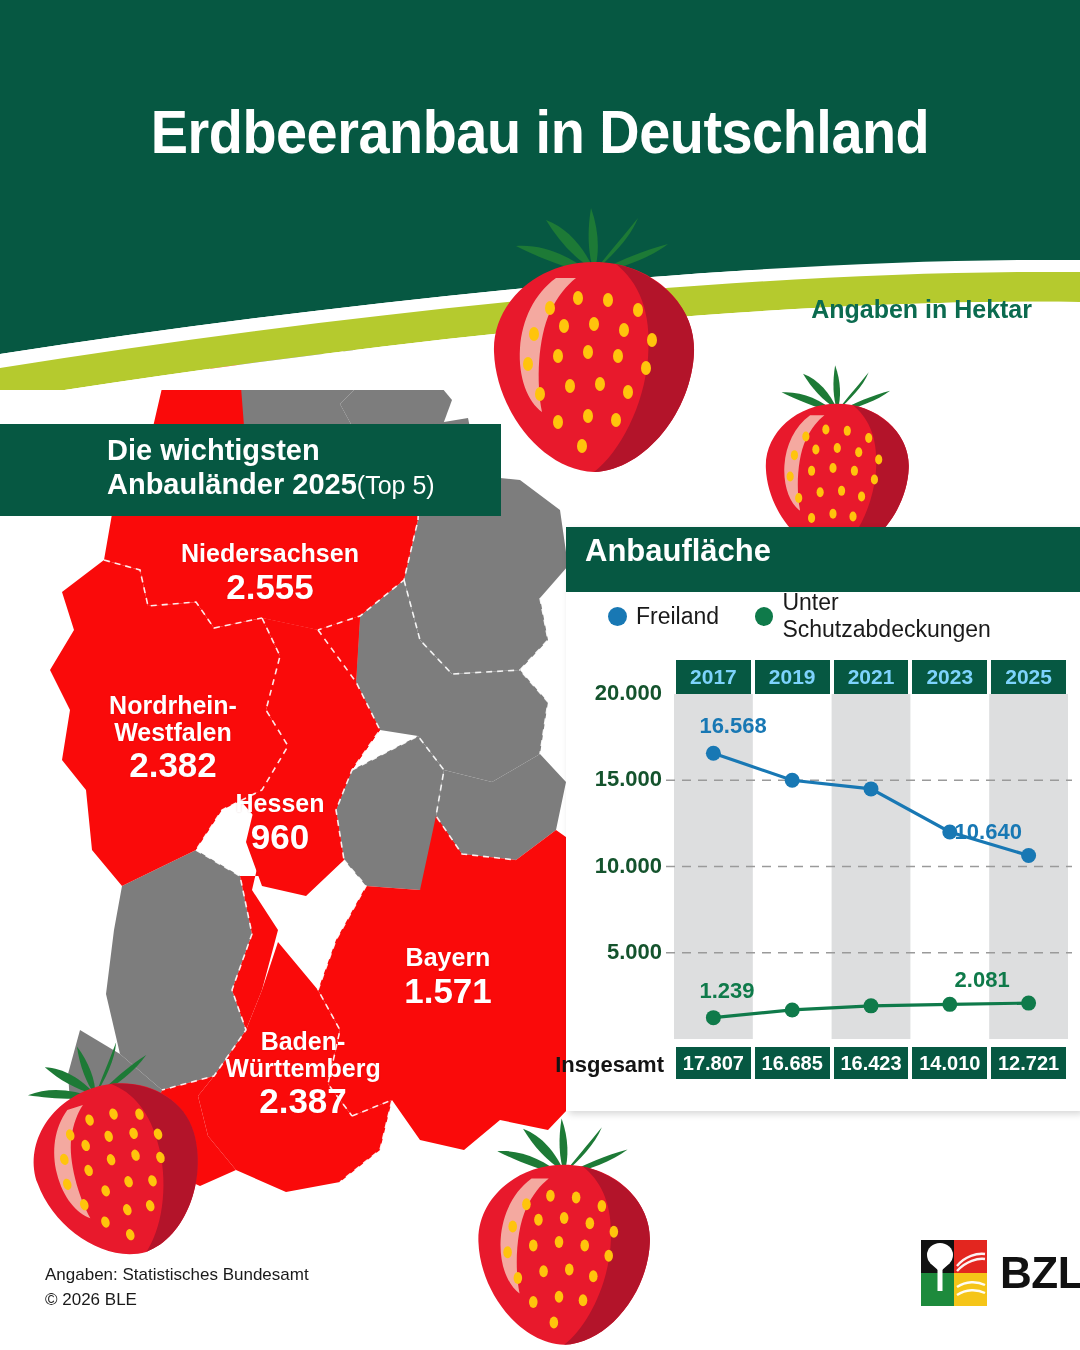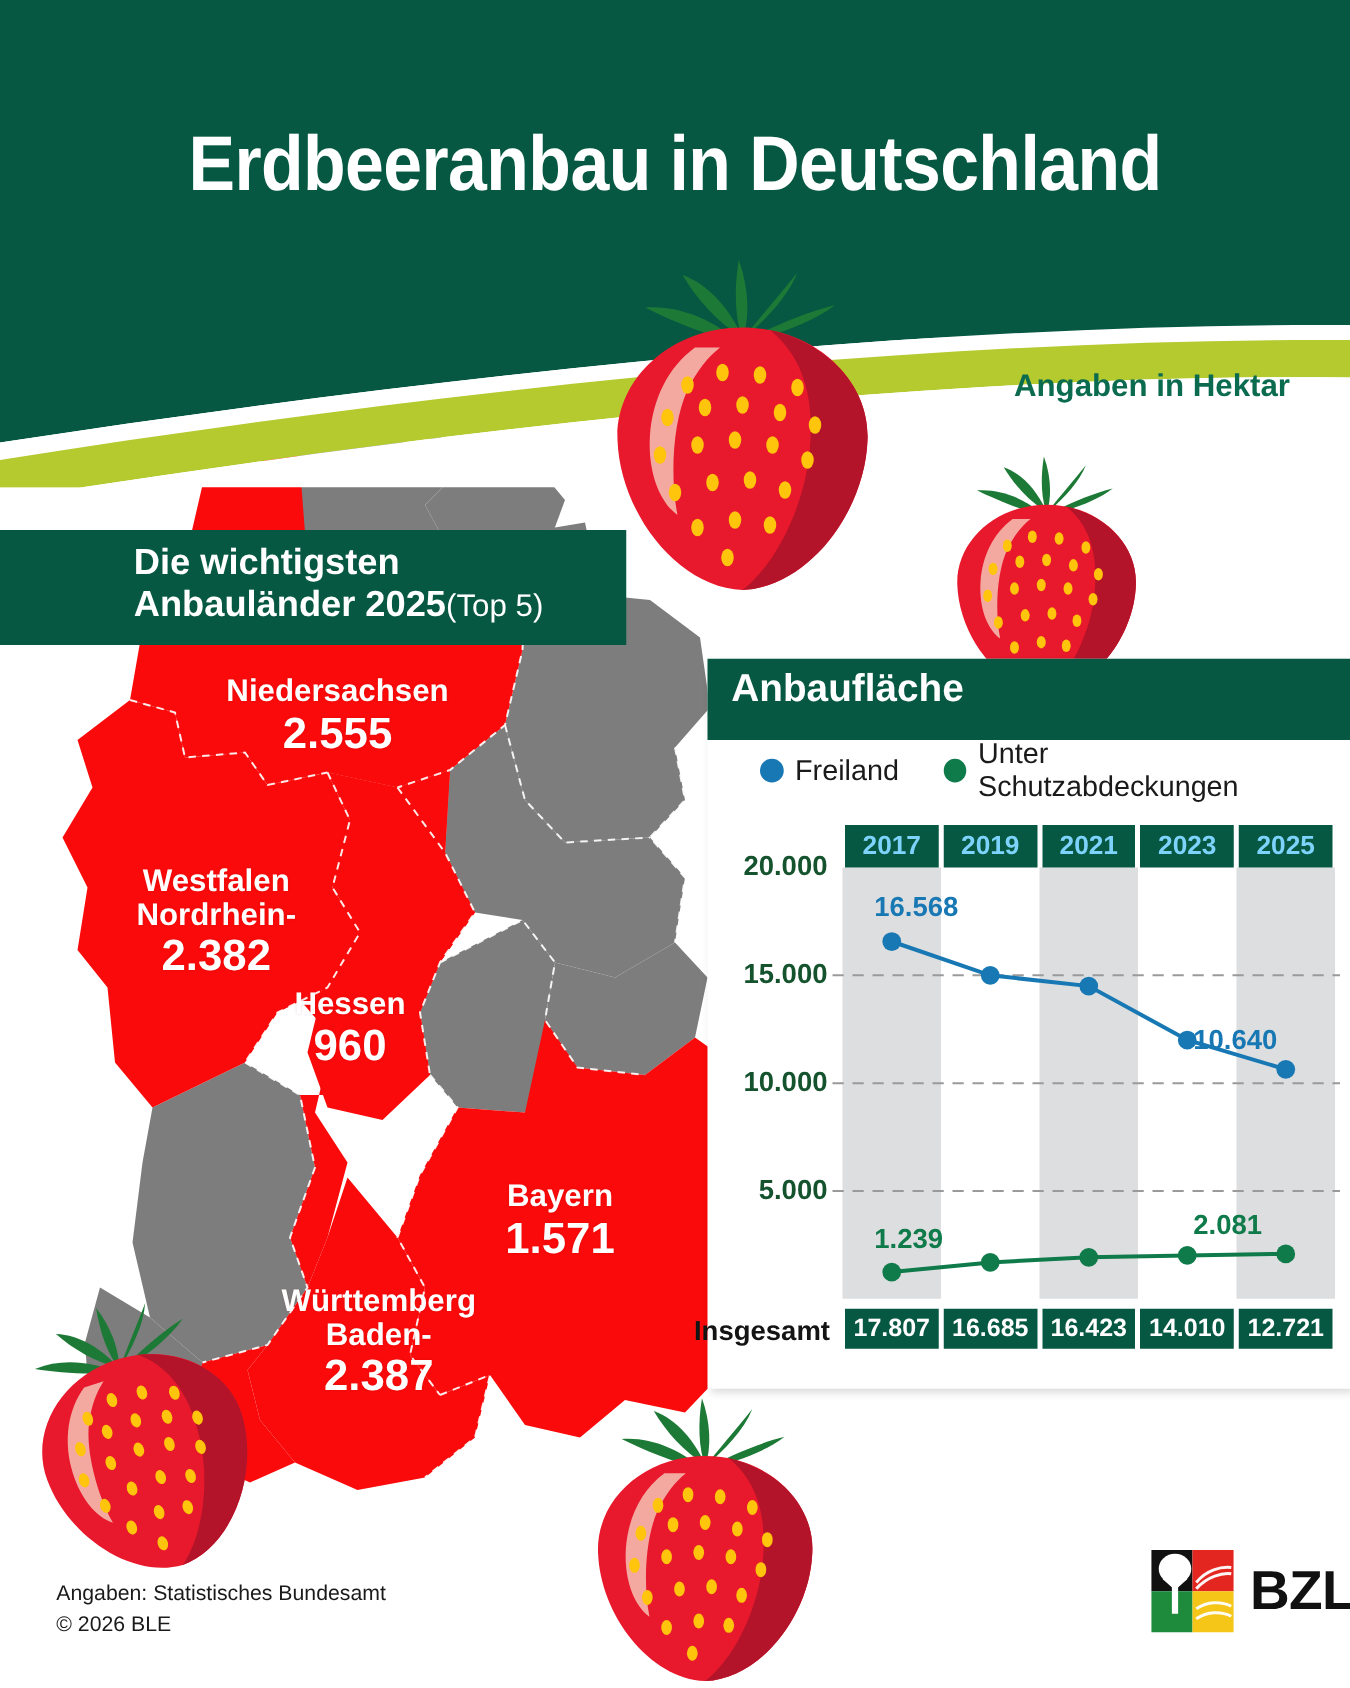--- a/index.html
+++ b/index.html
@@ -176,38 +176,38 @@
   </div>
 
   <div class="ble-watermark">© BLE</div>
 
   <div class="map-label" style="left:110px; top:540px; width:320px;">
     <span class="nm">Niedersachsen</span>
     <span class="vl">2.555</span>
   </div>
 
   <div class="map-label" style="left:48px; top:692px; width:250px;">
+    <span class="nm">Nordrhein-</span>
     <span class="nm">Westfalen</span>
-    <span class="nm">Nordrhein-</span>
     <span class="vl">2.382</span>
   </div>
 
   <div class="map-label" style="left:180px; top:790px; width:200px;">
     <span class="nm">Hessen</span>
     <span class="vl">960</span>
   </div>
 
   <div class="map-label" style="left:348px; top:944px; width:200px;">
     <span class="nm">Bayern</span>
     <span class="vl">1.571</span>
   </div>
 
   <div class="map-label" style="left:178px; top:1028px; width:250px;">
+    <span class="nm">Baden-</span>
     <span class="nm">Württemberg</span>
-    <span class="nm">Baden-</span>
     <span class="vl">2.387</span>
   </div>
 
   <div class="top5-box">
     <div class="top5-l1">Die wichtigsten</div>
     <div class="top5-l2">
       <span>Anbauländer 2025</span><span class="soft">(Top 5)</span>
     </div>
   </div>
 

